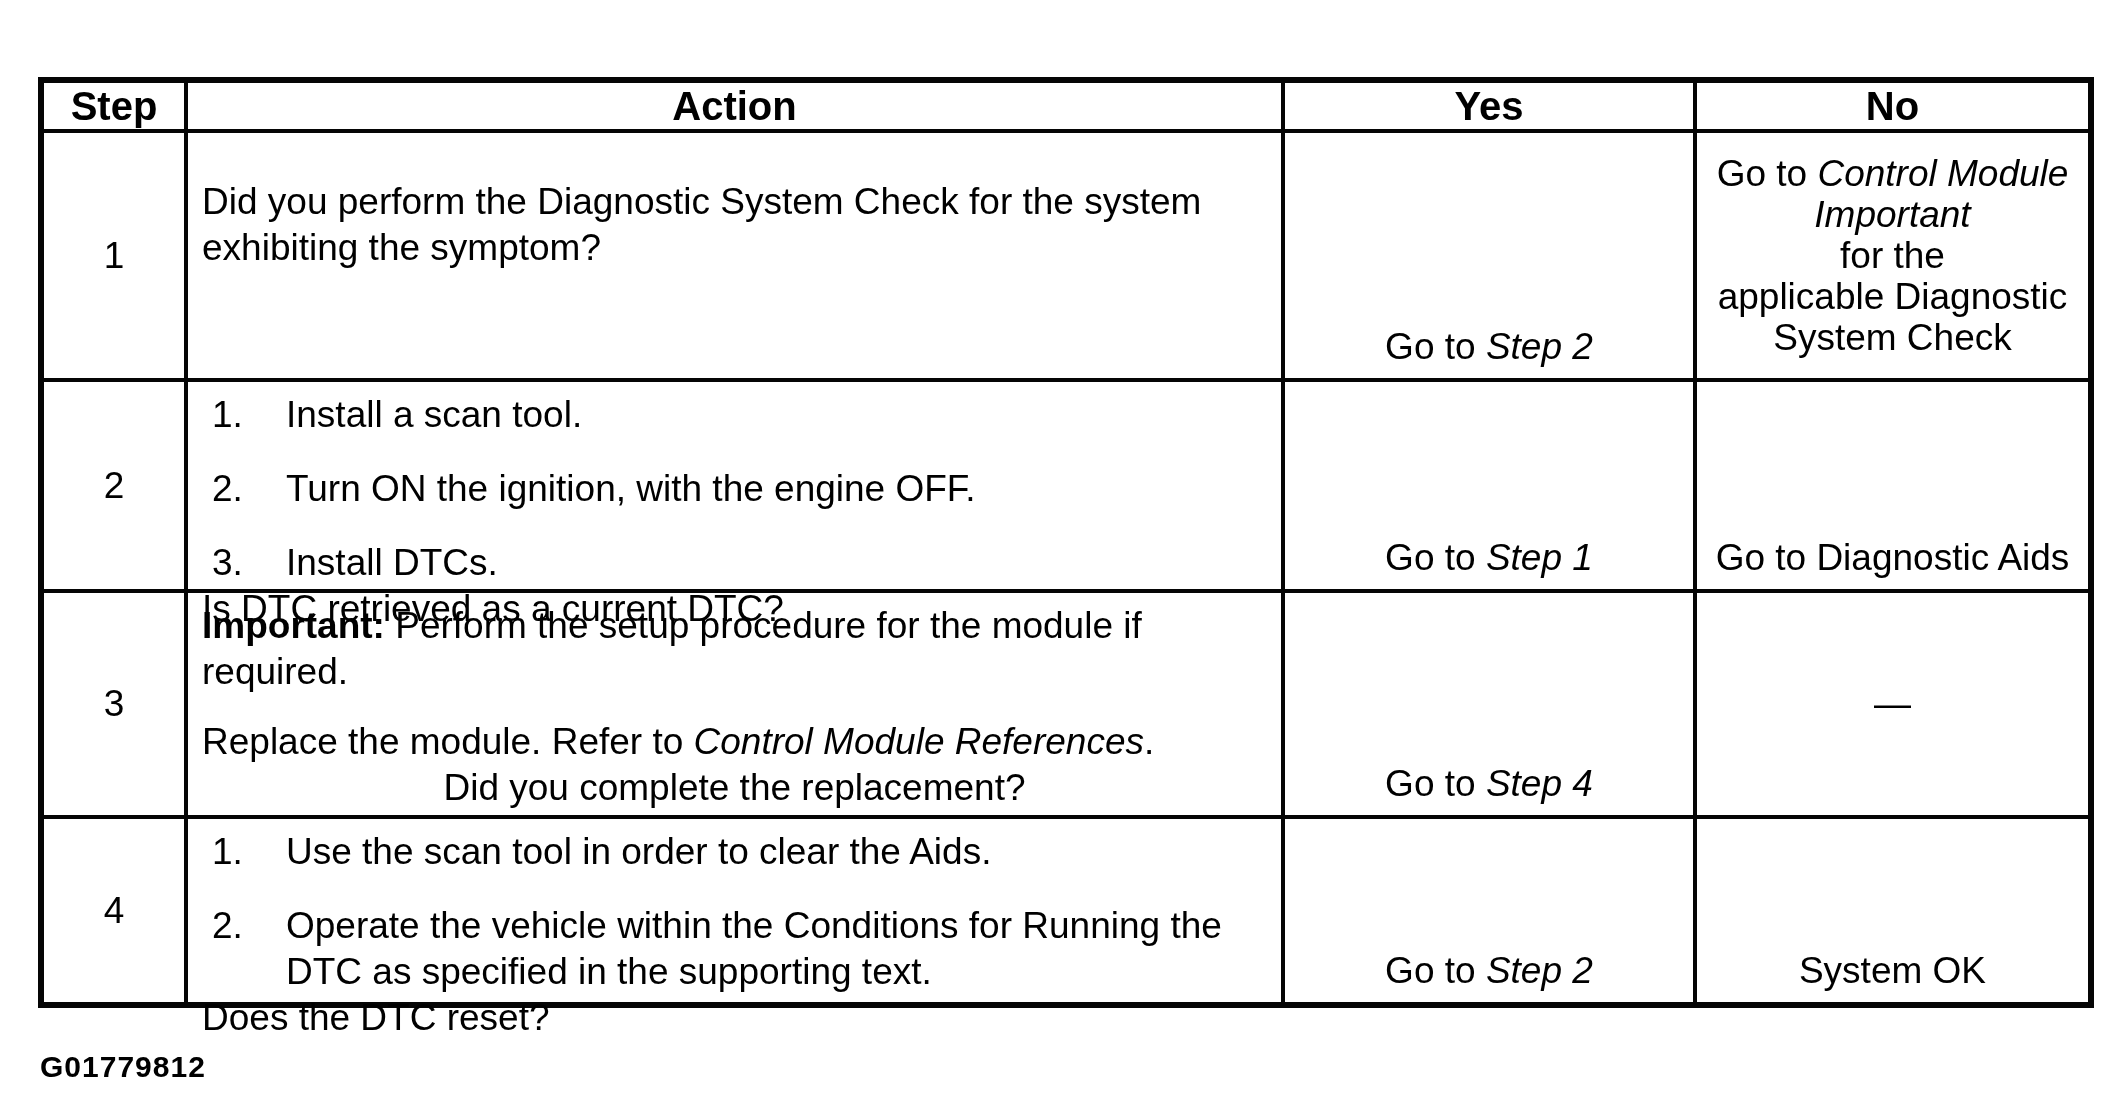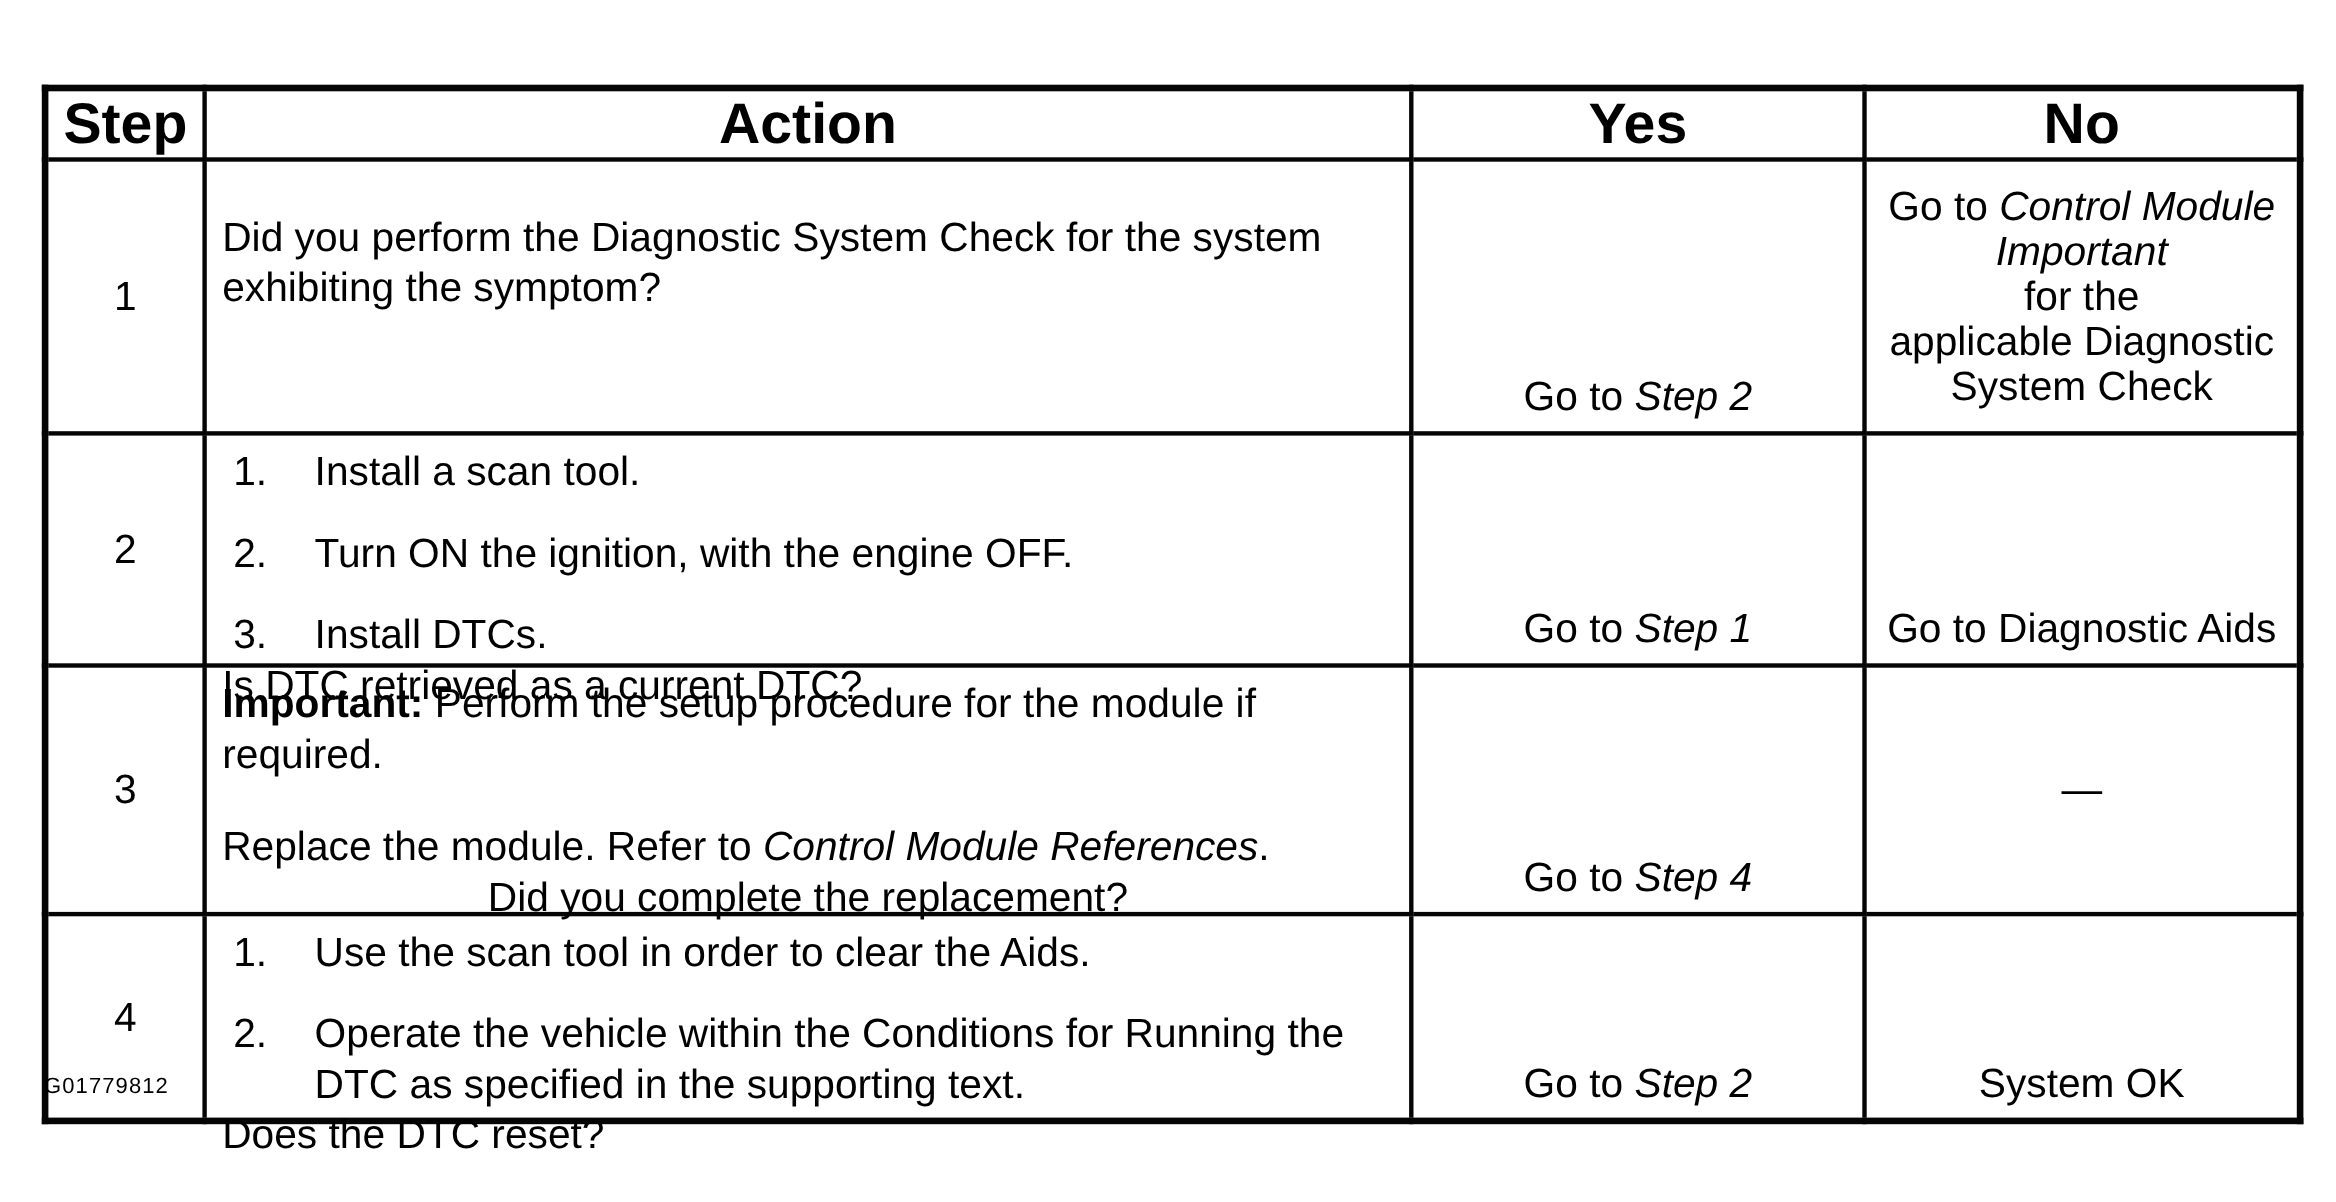--- a/index.html
+++ b/index.html
@@ -21,21 +21,21 @@
     table-layout: fixed;
     border: 6px solid #050505;
   }
   table.diag th, table.diag td {
     border: 4px solid #050505;
     padding: 0;
     color: #000000;
   }
   thead th {
     height: 46px;
-    font-size: 52px;
+    font-size: 40px;
     font-weight: bold;
     text-align: center;
     vertical-align: middle;
     border-bottom-width: 9px;
   }
   td { font-size: 37px; line-height: 1.24; }
   td.step {
     text-align: center;
     vertical-align: middle;
     font-size: 37px;
@@ -50,36 +50,37 @@
   }
   tr.r1 .acol { height: 209px; justify-content: flex-start; margin-top: 36px; }
   tr.r2 .acol { height: 207px; }
   tr.r3 .acol { height: 222px; align-items: center; }
   tr.r4 .acol { height: 183px; }
   .list .li { display: flex; align-items: flex-start; margin-left: 10px; }
   .list .li + .li { margin-top: 28px; }
   .list .n { flex: 0 0 74px; }
   .list .t { flex: 1 1 auto; }
   .q { margin-top: 0; }
-  .p2 { margin-top: 38px; }
+  .p2 { margin-top: 24px; }
   td.yes, td.no {
     text-align: center;
     vertical-align: bottom;
   }
   .goto { padding-bottom: 8px; }
   td.no .noblock { padding: 18px 6px; line-height: 41px; }
   tr.r1 td.no { vertical-align: middle; }
   tr.r3 td.no { vertical-align: middle; text-align: center; }
   .dash { font-size: 37px; }
   .figid {
     position: absolute;
     left: 40px;
-    top: 977px;
-    font-size: 20px;
+    top: 1050px;
+    font-size: 30px;
     letter-spacing: 1px;
+    font-weight: bold;
   }
   i { font-style: italic; }
   b { font-weight: bold; }
 </style>
 </head>
 <body>
 
 <div class="page">
   <table class="diag">
     <colgroup>

